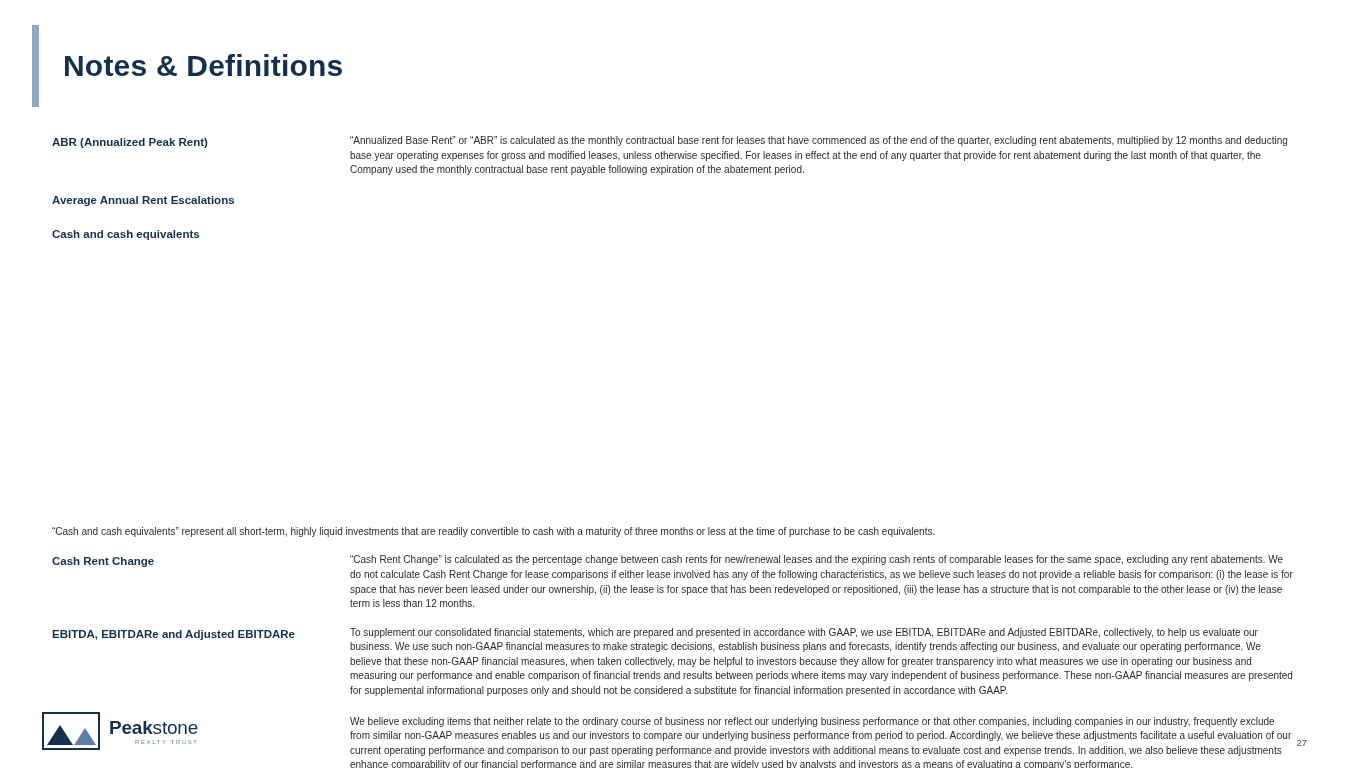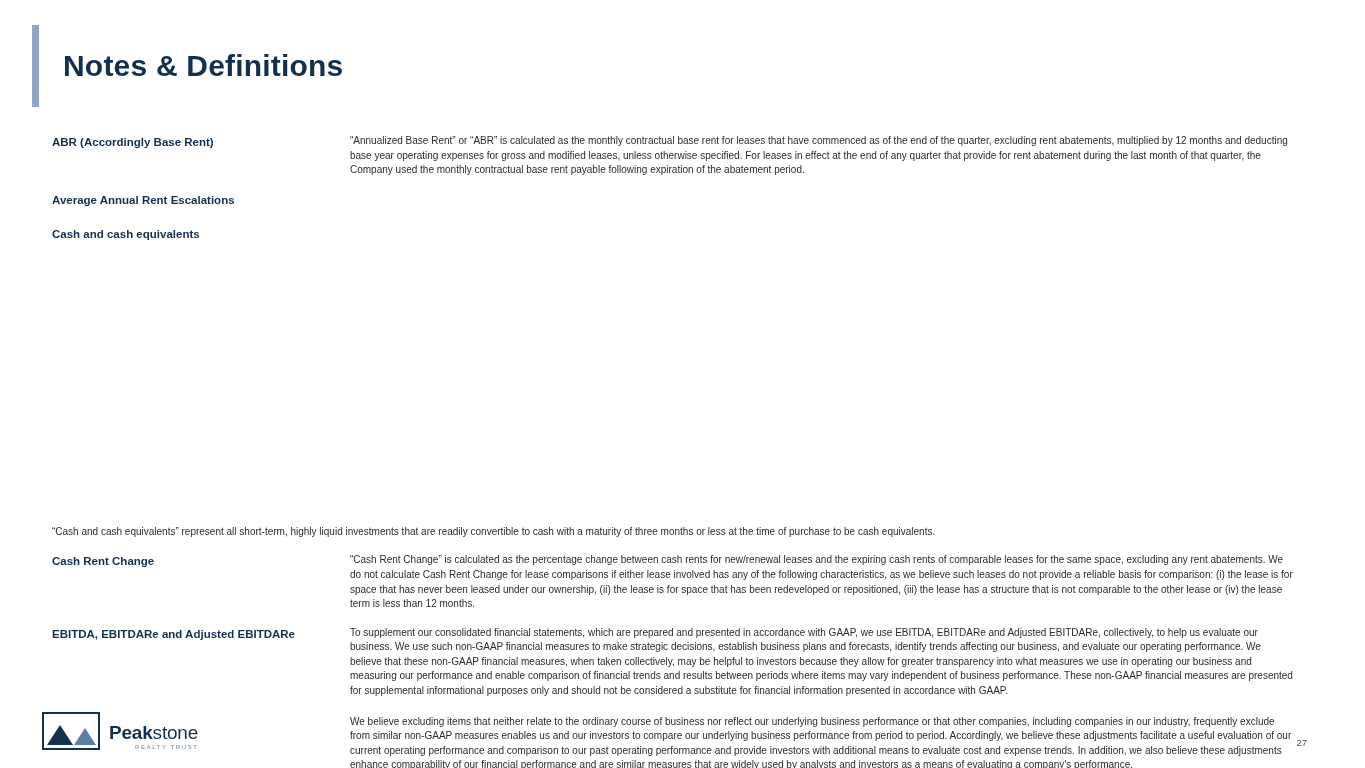--- a/index.html
+++ b/index.html
@@ -77,21 +77,21 @@
   .def-body p + p {
     margin-top: 16px;
   }
 
   
   .logo-wrap {
     position: absolute;
     left: 42px;
     bottom: 18px;
     display: flex;
-    align-items: flex-end;
+    align-items: center;
   }
   .logo-mark {
     width: 54px;
     height: 34px;
     border: 2px solid #14304f;
     position: relative;
     margin-right: 9px;
     background: #ffffff;
     overflow: hidden;
   }
@@ -155,21 +155,21 @@
 <div class="slide">
 
   <div class="title-wrap">
     <div class="title-bar"></div>
     <div class="title-text">Notes &amp; Definitions</div>
   </div>
 
   <div class="defs">
 
     <div class="def-row">
-      <div class="def-term">ABR (Accordingly Base Rent)</div>
+      <div class="def-term">ABR (Annualized Peak Rent)</div>
       <div class="def-body">
         <p>“Annualized Base Rent” or “ABR” is calculated as the monthly contractual base rent for leases that have commenced as of the end of the quarter, excluding rent abatements, multiplied by 12 months and deducting base year operating expenses for gross and modified leases, unless otherwise specified. For leases in effect at the end of any quarter that provide for rent abatement during the last month of that quarter, the Company used the monthly contractual base rent payable following expiration of the abatement period.</p>
       </div>
     </div>
 
     <div class="def-row" style="margin-top:11px;">
       <div class="def-term">Average Annual Rent Escalations</div>
     </div>
 
     <div class="def-row" style="margin-top:18px;flex-direction:column;">

